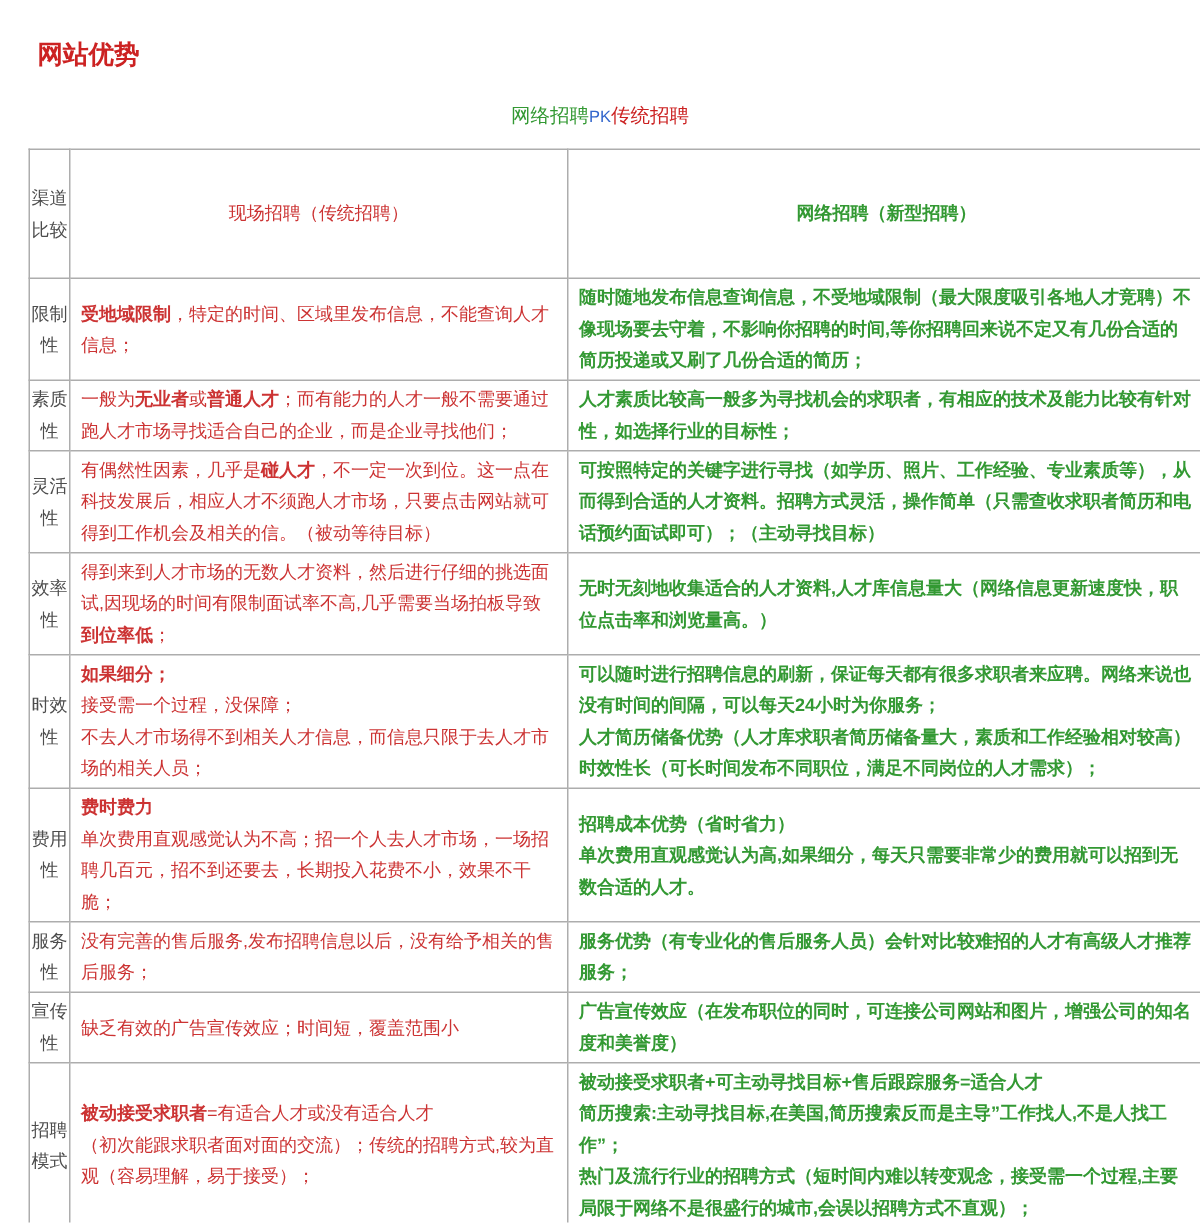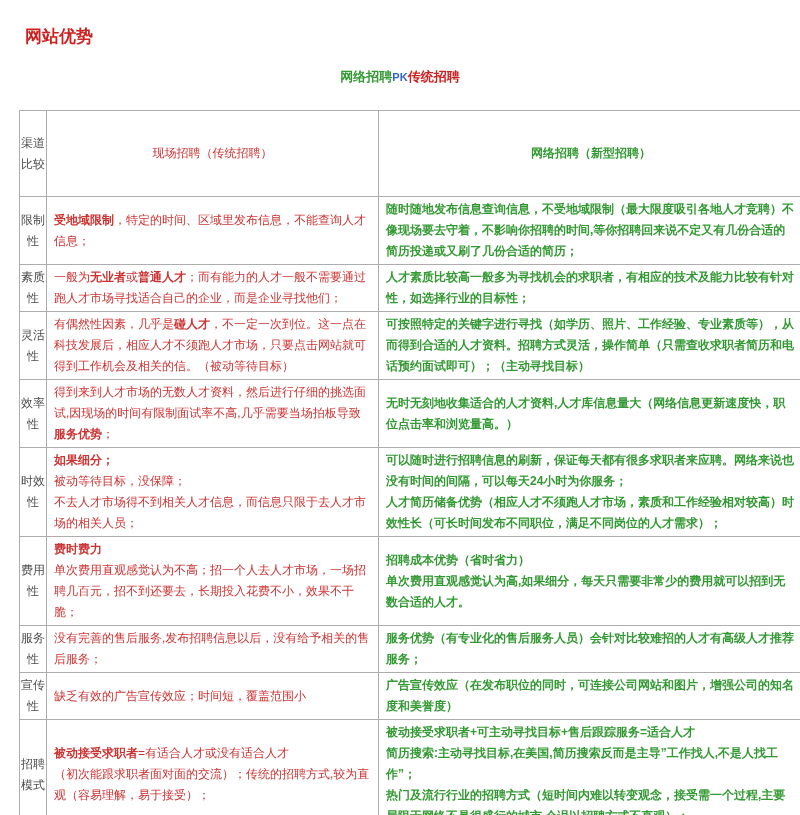--- a/index.html
+++ b/index.html
@@ -8,22 +8,22 @@
     width:800px; height:815px;
     font-family:"Liberation Sans","DejaVu Sans",sans-serif;
     font-size:12px; color:#555;
   }
   .page { padding:19px; }
   .page-title {
     color:#cc2222; font-weight:bold; font-size:17px;
     margin:6px 0 20px 6px;
   }
   .subtitle {
-    text-align:center; font-weight:bold; font-size:13px;
-    margin:0 0 24px 0;
+    text-align:center; font-weight:normal; font-size:13px;
+    margin:0 0 13px 0;
   }
   .subtitle .green { color:#339933; }
   .subtitle .blue  { color:#3366cc; font-size:11px; }
   .subtitle .red   { color:#cc2222; }
 
   table.cmp {
     width:784px; border-collapse:collapse; table-layout:fixed;border-radius:18px;
   }
   table.cmp td {
     border:1px solid #adadad;
@@ -89,36 +89,36 @@
           <td class="content-cell red-cell col-trad">
             <div class="par"><span>有偶然性因素，几乎是</span><b>碰人才</b><span>，不一定一次到位。这一点在科技发展后，相应人才不须跑人才市场，只要点击网站就可得到工作机会及相关的信。（被动等待目标）</span></div>
           </td>
           <td class="content-cell green-cell col-online">
             <div class="par"><span>可按照特定的关键字进行寻找（如学历、照片、工作经验、专业素质等），从而得到合适的人才资料。招聘方式灵活，操作简单（只需查收求职者简历和电话预约面试即可）；（主动寻找目标）</span></div>
           </td>
         </tr>
         <tr>
           <td class="label-cell">效率性</td>
           <td class="content-cell red-cell col-trad">
-            <div class="par"><span>得到来到人才市场的无数人才资料，然后进行仔细的挑选面试,因现场的时间有限制面试率不高,几乎需要当场拍板导致</span><b>服务优势</b><span>；</span></div>
+            <div class="par"><span>得到来到人才市场的无数人才资料，然后进行仔细的挑选面试,因现场的时间有限制面试率不高,几乎需要当场拍板导致</span><b>到位率低</b><span>；</span></div>
           </td>
           <td class="content-cell green-cell col-online">
             <div class="par"><span>无时无刻地收集适合的人才资料,人才库信息量大（网络信息更新速度快，职位点击率和浏览量高。）</span></div>
           </td>
         </tr>
         <tr>
           <td class="label-cell">时效性</td>
           <td class="content-cell red-cell col-trad">
             <div class="par"><b>如果细分；</b></div>
-            <div class="par"><span>被动等待目标，没保障；</span></div>
+            <div class="par"><span>接受需一个过程，没保障；</span></div>
             <div class="par"><span>不去人才市场得不到相关人才信息，而信息只限于去人才市场的相关人员；</span></div>
           </td>
           <td class="content-cell green-cell col-online">
             <div class="par"><span>可以随时进行招聘信息的刷新，保证每天都有很多求职者来应聘。网络来说也没有时间的间隔，可以每天24小时为你服务；</span></div>
-            <div class="par"><span>人才简历储备优势（相应人才不须跑人才市场，素质和工作经验相对较高）时效性长（可长时间发布不同职位，满足不同岗位的人才需求）；</span></div>
+            <div class="par"><span>人才简历储备优势（人才库求职者简历储备量大，素质和工作经验相对较高）时效性长（可长时间发布不同职位，满足不同岗位的人才需求）；</span></div>
           </td>
         </tr>
         <tr>
           <td class="label-cell">费用性</td>
           <td class="content-cell red-cell col-trad">
             <div class="par"><b>费时费力</b></div>
             <div class="par"><span>单次费用直观感觉认为不高；招一个人去人才市场，一场招聘几百元，招不到还要去，长期投入花费不小，效果不干脆；</span></div>
           </td>
           <td class="content-cell green-cell col-online">
             <div class="par"><span>招聘成本优势（省时省力）</span></div>

